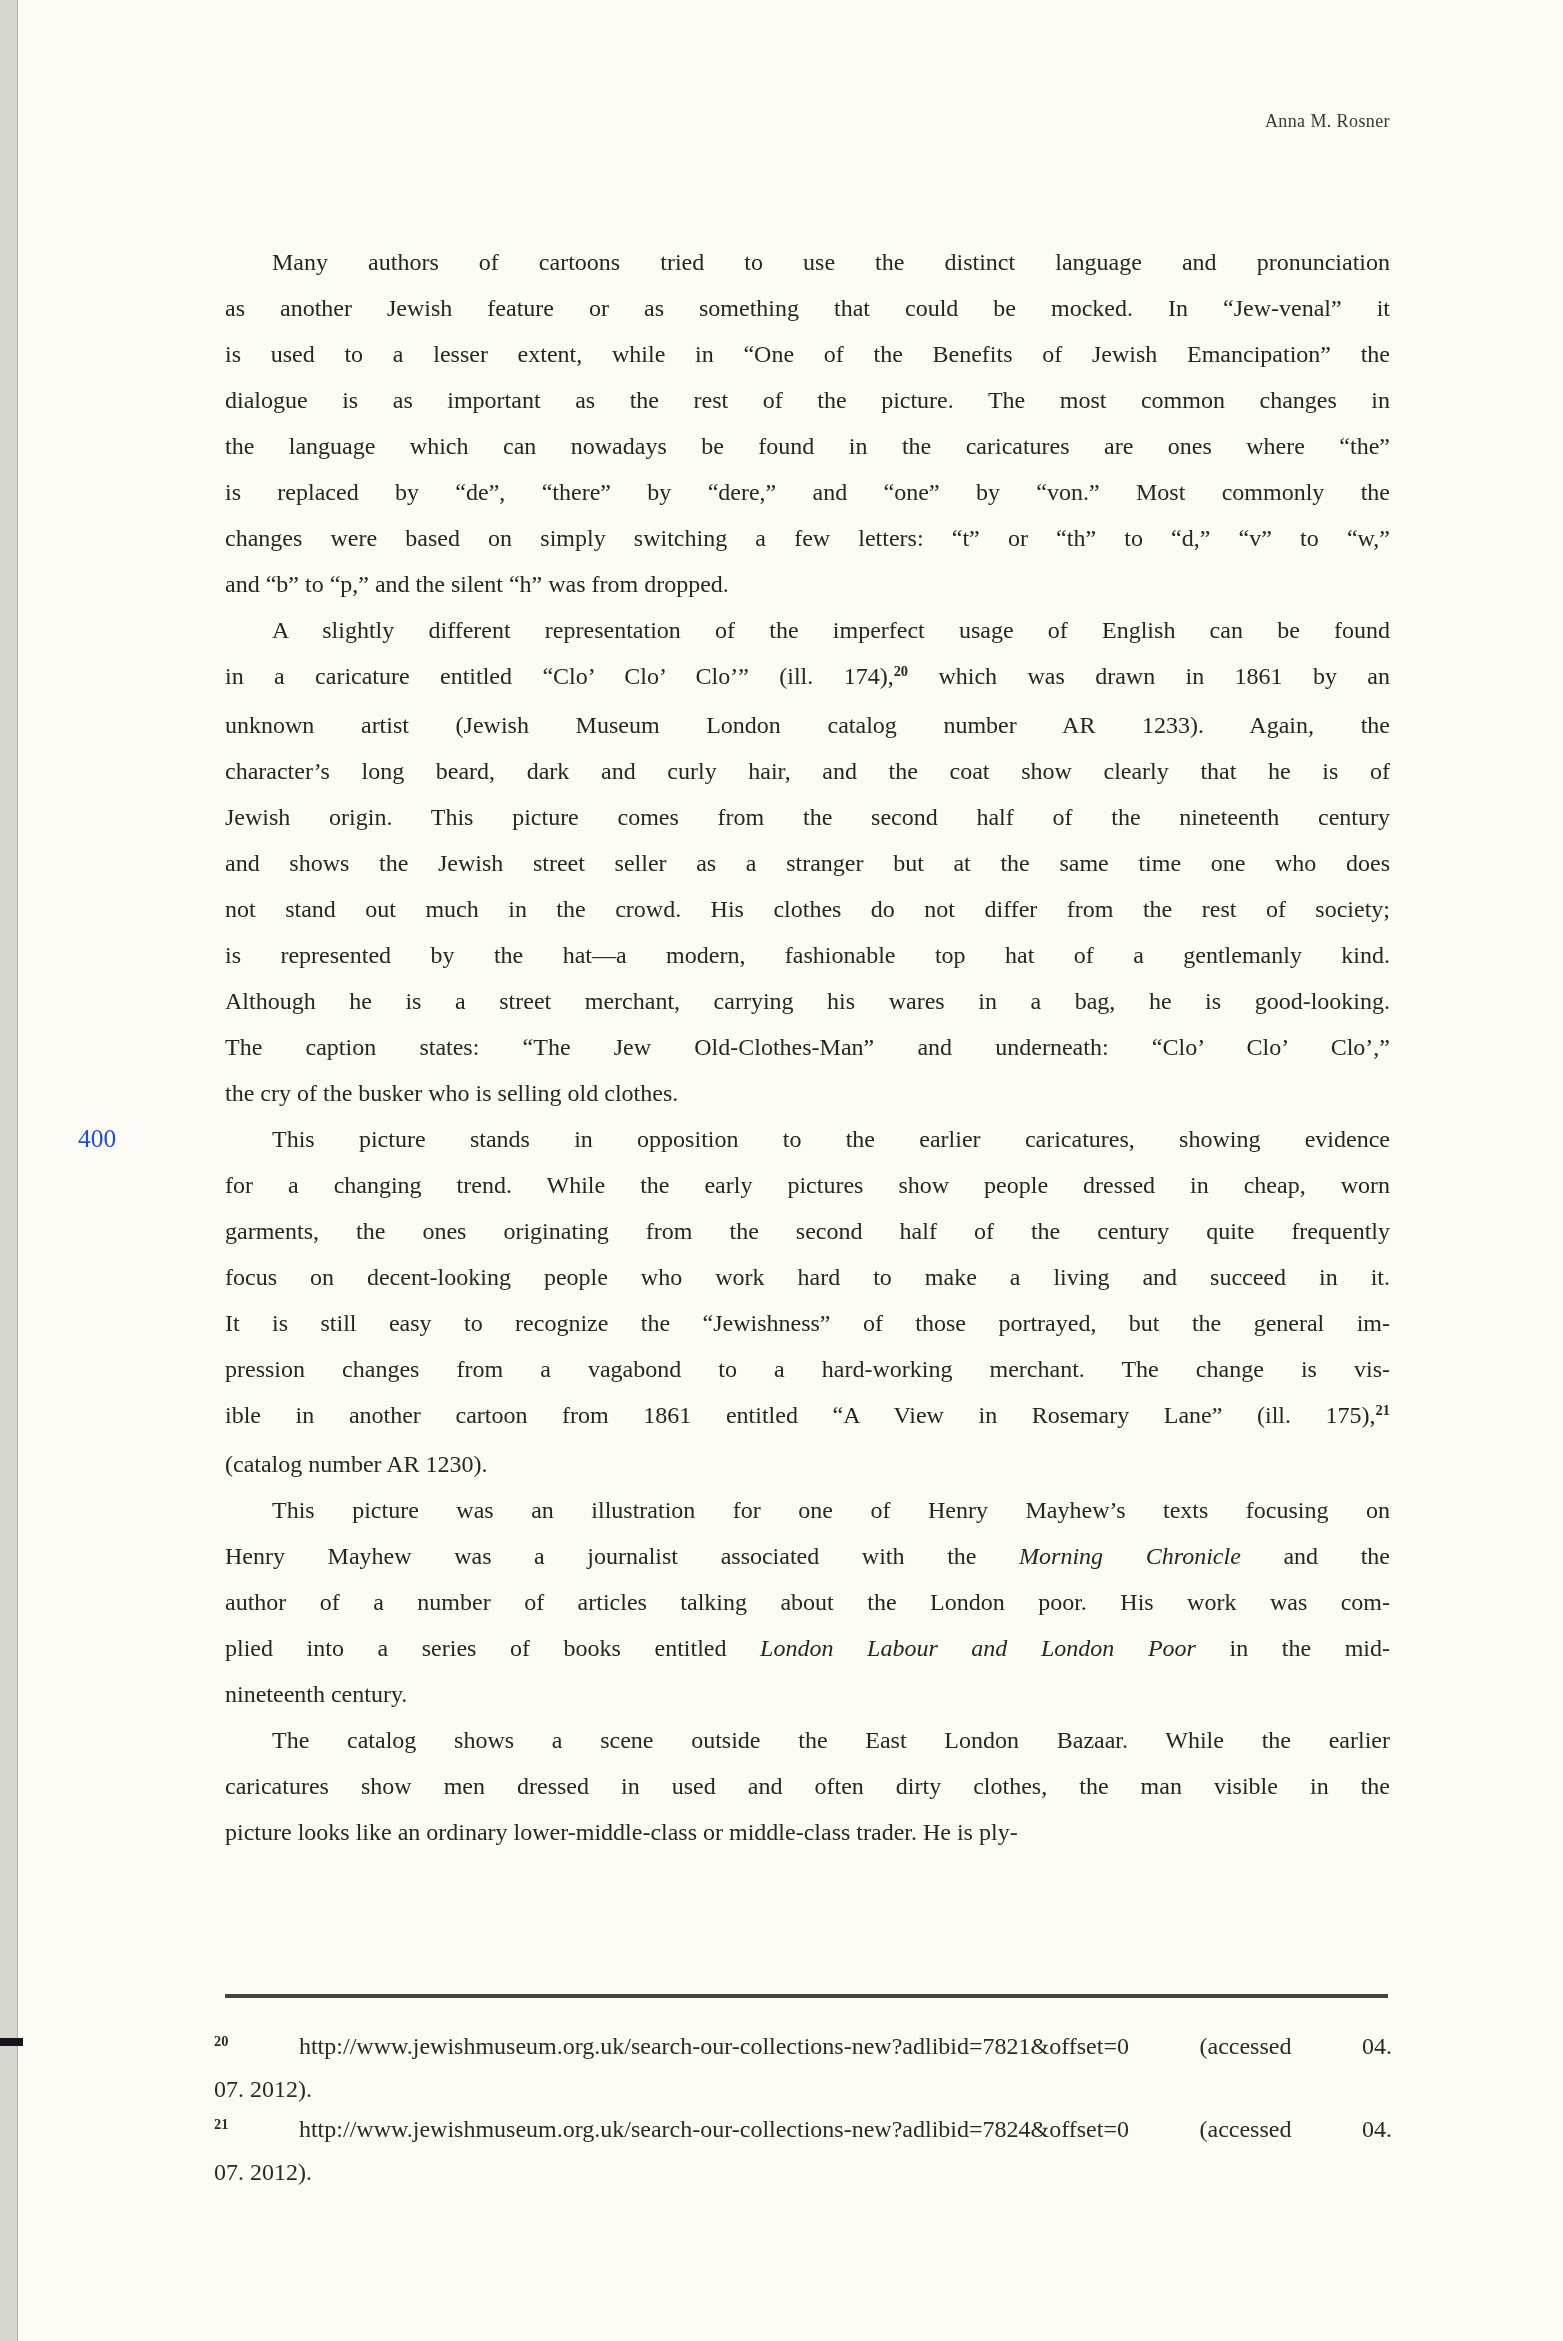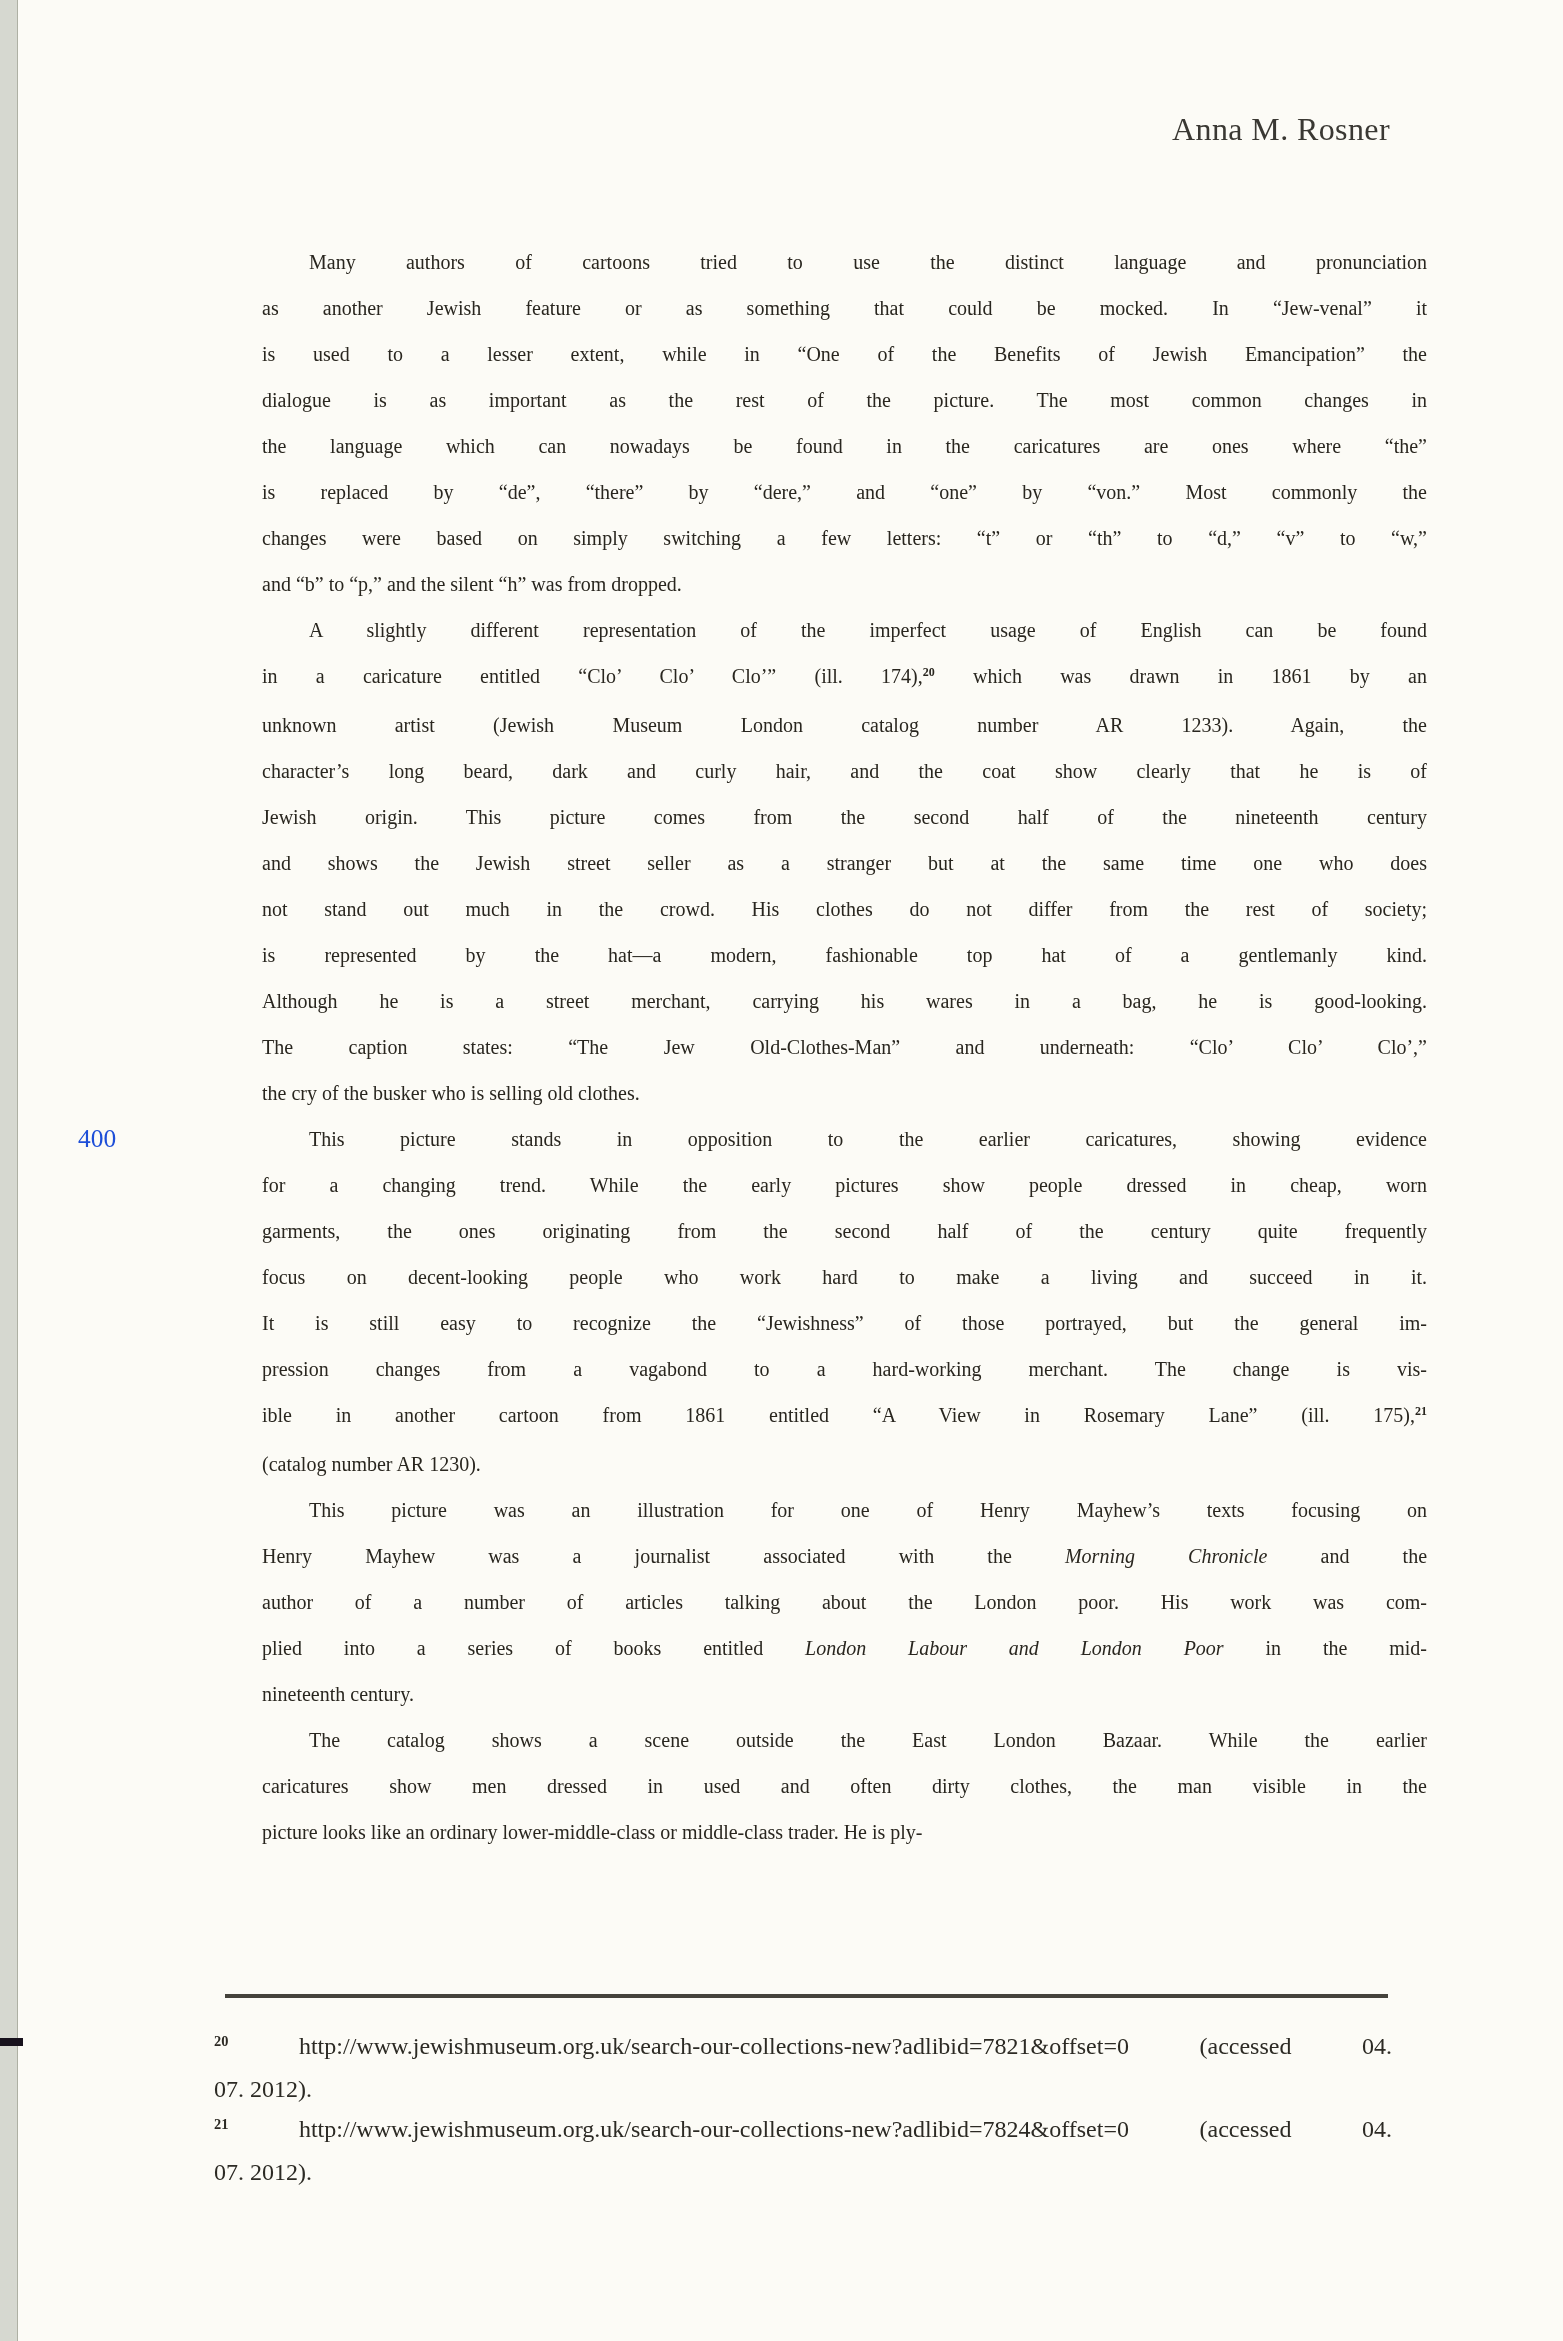--- a/index.html
+++ b/index.html
@@ -29,38 +29,37 @@
     position: absolute;
     left: 0; top: 2038px;
     width: 23px; height: 7.6px;
     background: #18121d;
   }
   #running-header {
     position: absolute;
     left: 225px; top: 111px;
     width: 1165px;
     text-align: right;
-    font-size: 32px;
+    font-size: 18px;
     color: #3a3833;
     letter-spacing: 0.4px;
   }
   #margin-page-number {
     position: absolute;
     left: 78px; top: 1124px;
     font-size: 25.4px;
     color: #1d4ed8;
   }
   #body-text {
     position: absolute;
     left: 225px; top: 239px;
     width: 1165px;
-    font-size: 20px;
+    font-size: 24px;
     line-height: 46px;
     color: #29261f;
-    margin-left: 37px;
   }
   .tline {
     text-align: justify;
     text-align-last: justify;
   }
   .tline.pend { text-align-last: left; }
   .tline.ind { text-indent: 47px; }
   .i { font-style: italic; }
   .sup {
     font-size: 0.6em;

